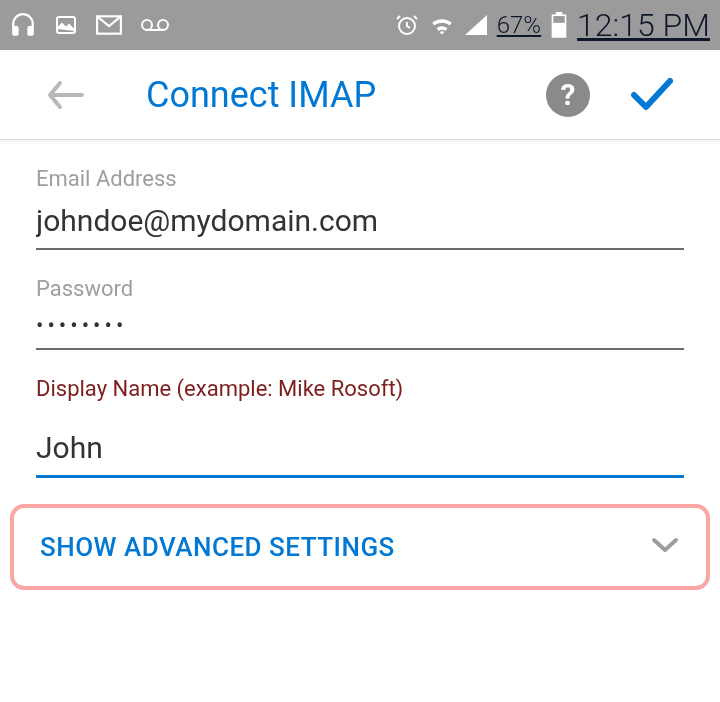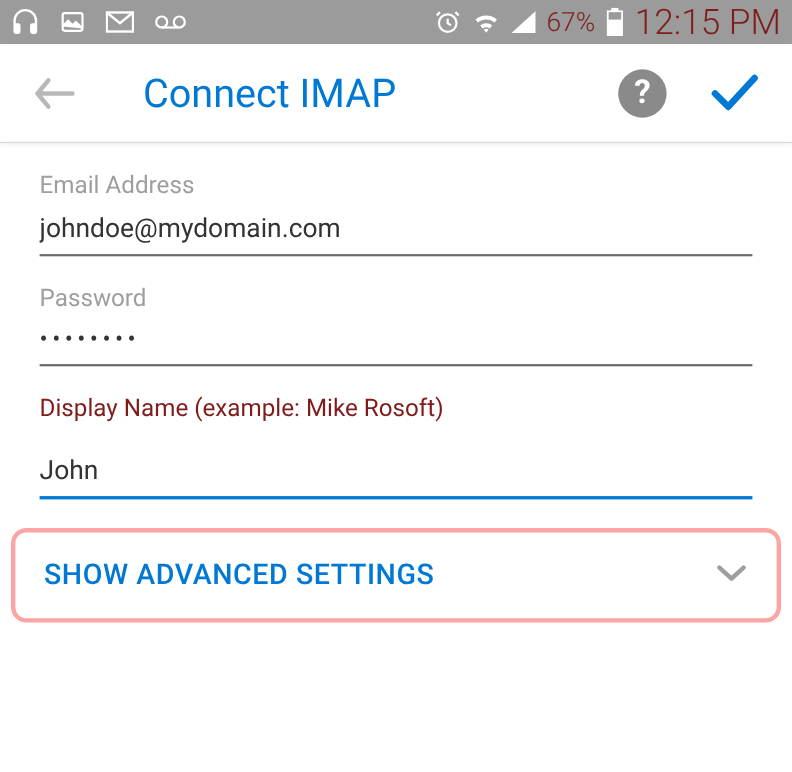--- a/index.html
+++ b/index.html
@@ -5,25 +5,26 @@
     * { box-sizing: border-box; margin: 0; padding: 0; }
     body {
       font-family: -apple-system, BlinkMacSystemFont, "Segoe UI", Roboto, sans-serif;
       width: 720px;
       height: 702px;
       background: #fff;
       overflow: hidden;
     }
     .status-bar {
       background: #9b9b9b;
-      height: 40px;
+      height: 50px;
       display: flex;
       align-items: center;
       padding: 0 10px;
-      color: #7f1d1d;
+      color: #0f172a;
+      text-decoration: underline;
     }
     .status-left {
       display: flex;
       gap: 18px;
       align-items: center;
     }
     .status-right {
       margin-left: auto;
       display: flex;
       align-items: center;
@@ -32,21 +33,21 @@
       font-weight: 300;
     }
     .status-icon { display: inline-flex; align-items: center; justify-content: center; }
     .battery-pct { font-size: 24px; }
     .time { font-size: 32px; }
 
     .app-bar {
       height: 90px;
       display: flex;
       align-items: center;
-      padding: 0 30px;
+      padding: 0 46px;
       border-bottom: 1px solid #d8d8d8;
       box-shadow: 0 2px 4px rgba(0,0,0,0.06);
     }
     .back-btn {
       width: 50px;
       display: flex;
       align-items: center;
       cursor: pointer;
     }
     .title {
@@ -84,21 +85,21 @@
     }
     .field-label {
       font-size: 22px;
       color: #9e9e9e;
       margin-bottom: 12px;
     }
     .field-label.active {
       color: #7f1d1d;
     }
     .field-input {
-      font-size: 24px;
+      font-size: 30px;
       color: #333;
       border: none;
       outline: none;
       width: 100%;
       padding-bottom: 10px;
       border-bottom: 2px solid #6b6b6b;
       background: transparent;
       font-family: inherit;
     }
     .field-input.pwd {

